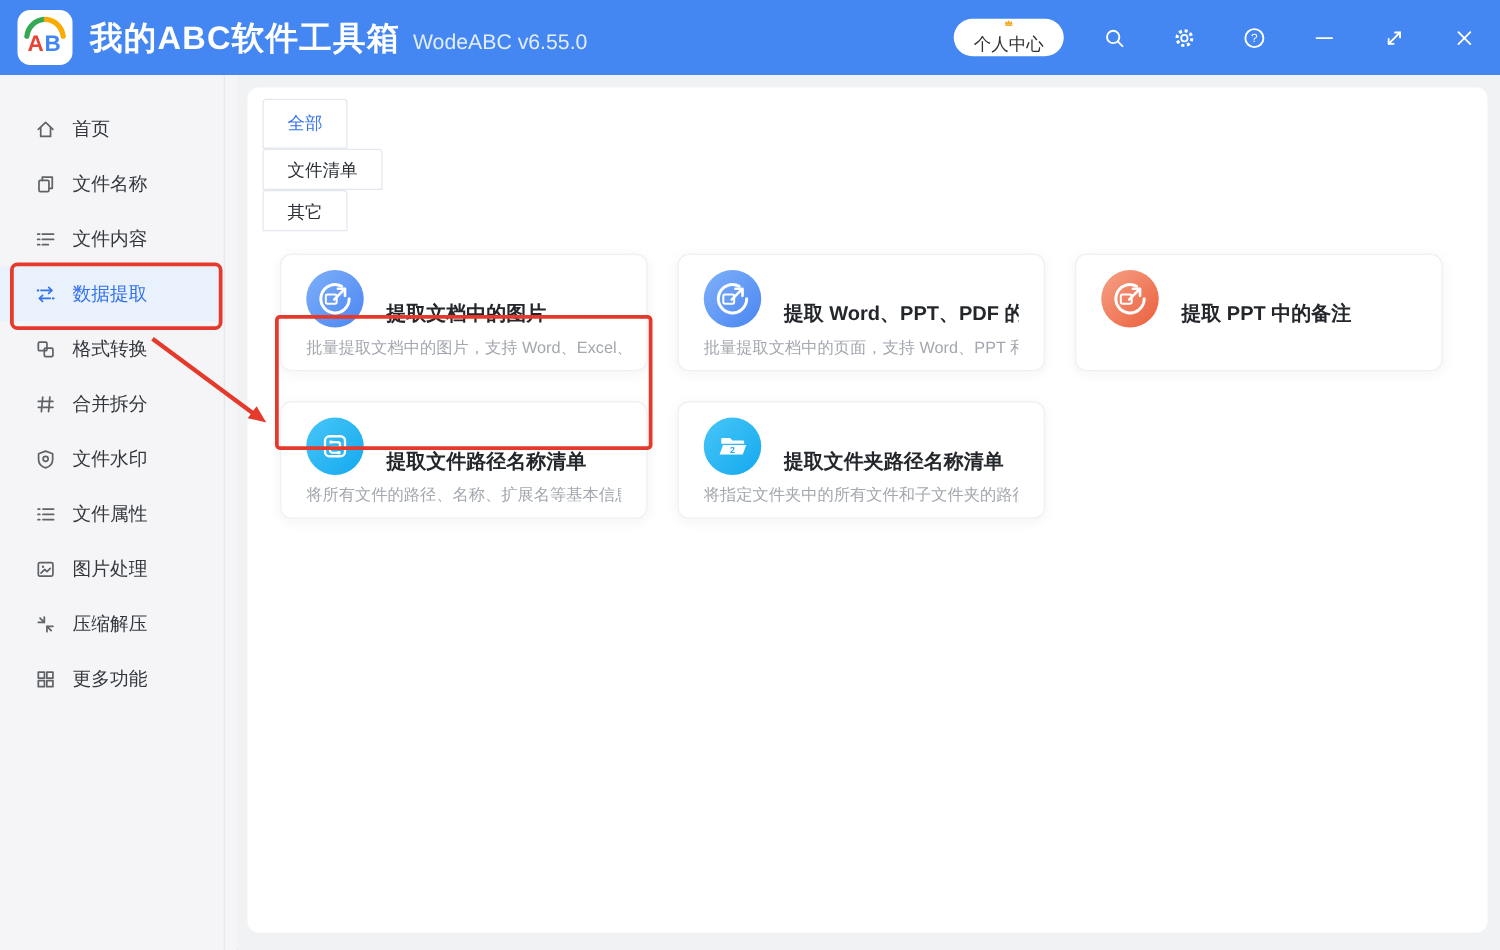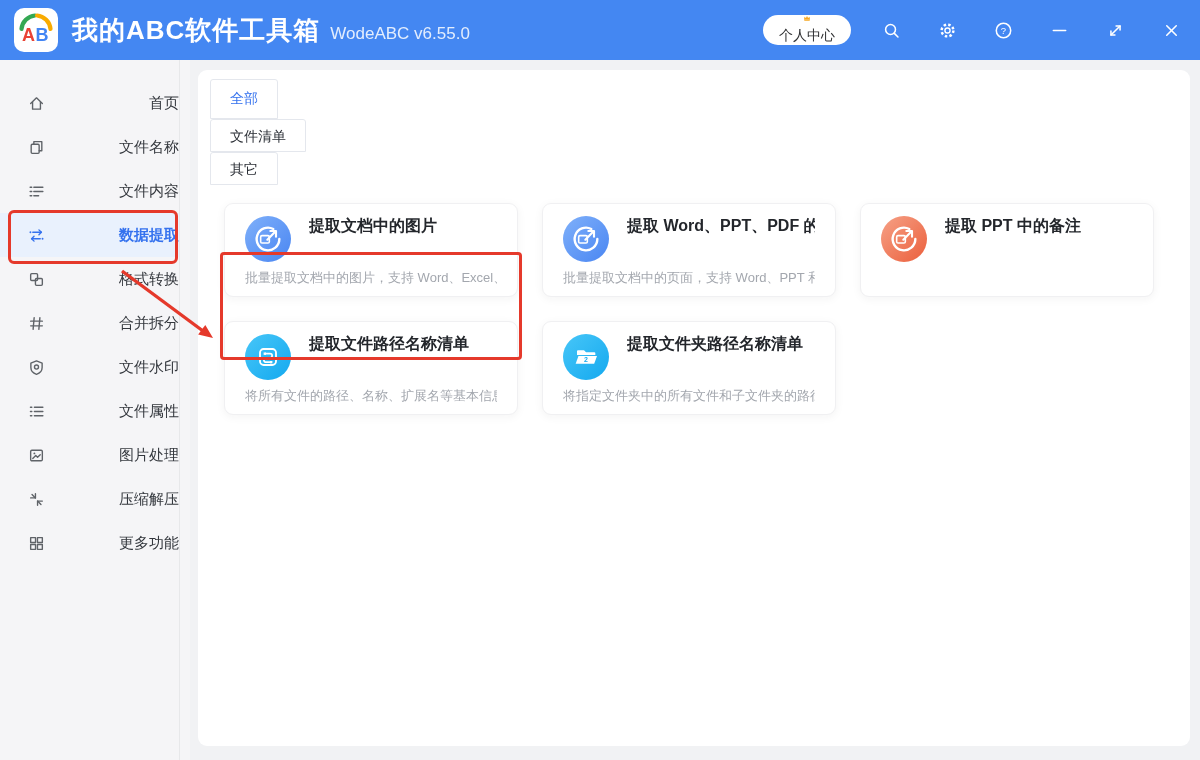--- a/index.html
+++ b/index.html
@@ -14,36 +14,36 @@
   .header-spacer{flex:1;}
   .pill{height:30px;background:#fff;border-radius:15px;display:flex;align-items:center;gap:6px;padding:0 16px;margin-right:28px;cursor:pointer;flex-direction:column;}
   .pill span{font-size:14px;color:#303133;}
   .win-icons{display:flex;align-items:center;gap:32px;}
   .win-icon{width:24px;height:24px;display:flex;align-items:center;justify-content:center;color:#fff;cursor:pointer;}
   .win-icon svg{width:19px;height:19px;}
 
   
   .sidebar{position:absolute;left:0;top:60px;bottom:0;width:190px;background:#f5f5f7;padding-top:21px;box-sizing:border-box;}
   .sidebar::after{content:'';position:absolute;top:0;bottom:0;right:10px;width:1px;background:#e7e8ea;}
-  .side-item{height:44px;display:flex;align-items:center;gap:13px;padding-left:28px;margin-right:11px;font-size:15px;color:#33373d;cursor:pointer;justify-content:space-between;}
+  .side-item{height:44px;display:flex;align-items:center;gap:13px;padding-left:28px;margin-right:11px;font-size:15px;color:#33373d;cursor:pointer;}
   .side-item .s-icon{width:17px;height:17px;color:#5f6368;display:flex;}
   .side-item .s-icon svg{width:17px;height:17px;}
-  .side-item.active{background:#e9f1fd;color:#3572ee;font-weight:bold;}
+  .side-item.active{background:#e9f1fd;color:#3572ee;font-weight:normal;}
   .side-item.active .s-icon{color:#3572ee;}
 
   
   .main{position:absolute;left:190px;top:60px;right:0;bottom:0;background:#f1f2f4;}
   .panel{position:absolute;left:8px;top:10px;right:10px;bottom:14px;background:#fff;border-radius:9px;overflow:hidden;}
   .tabs{display:flex;align-items:flex-start;padding:9px 0 0 12px;flex-direction:column;}
   .tab{border:1px solid #e4e7ed;background:#fff;height:33px;line-height:33px;padding:0 19px;margin-right:4px;font-size:14px;color:#2b2f36;border-radius:3px 3px 0 0;cursor:pointer;box-sizing:border-box;}
   .tab.active{height:40px;line-height:37px;color:#3572ee;}
 
   .cards{display:flex;flex-wrap:wrap;gap:24px;padding:18px 26px 0 26px;}
   .card{width:294px;height:94px;background:#fff;border:1px solid #f0f0f2;border-radius:9px;box-shadow:0 2px 10px rgba(31,35,41,.05);box-sizing:border-box;cursor:pointer;overflow:hidden;}
-  .card-top{display:flex;align-items:flex-start;gap:18px;padding:12px 20px 0 20px;}
+  .card-top{display:flex;align-items:flex-end;gap:18px;padding:12px 20px 0 20px;}
   .card-icon{width:46px;height:46px;border-radius:50%;flex:0 0 auto;display:flex;align-items:center;justify-content:center;}
   .card-icon svg{width:32px;height:32px;}
   .v-blue .card-icon{background:linear-gradient(135deg,#7fb0fa,#4a86f2);}
   .v-orange .card-icon{background:linear-gradient(135deg,#f6a186,#eb5f3c);}
   .v-cyan-path .card-icon,.v-cyan-folder .card-icon{background:linear-gradient(135deg,#47c6f8,#14a9ef);}
   .card-title{font-size:16px;font-weight:bold;color:#23262b;white-space:nowrap;overflow:hidden;}
   .card-desc{margin:7px 20px 0 20px;font-size:13px;color:#a3a7ae;white-space:nowrap;overflow:hidden;}
 
   
   .annot{position:absolute;pointer-events:none;}

